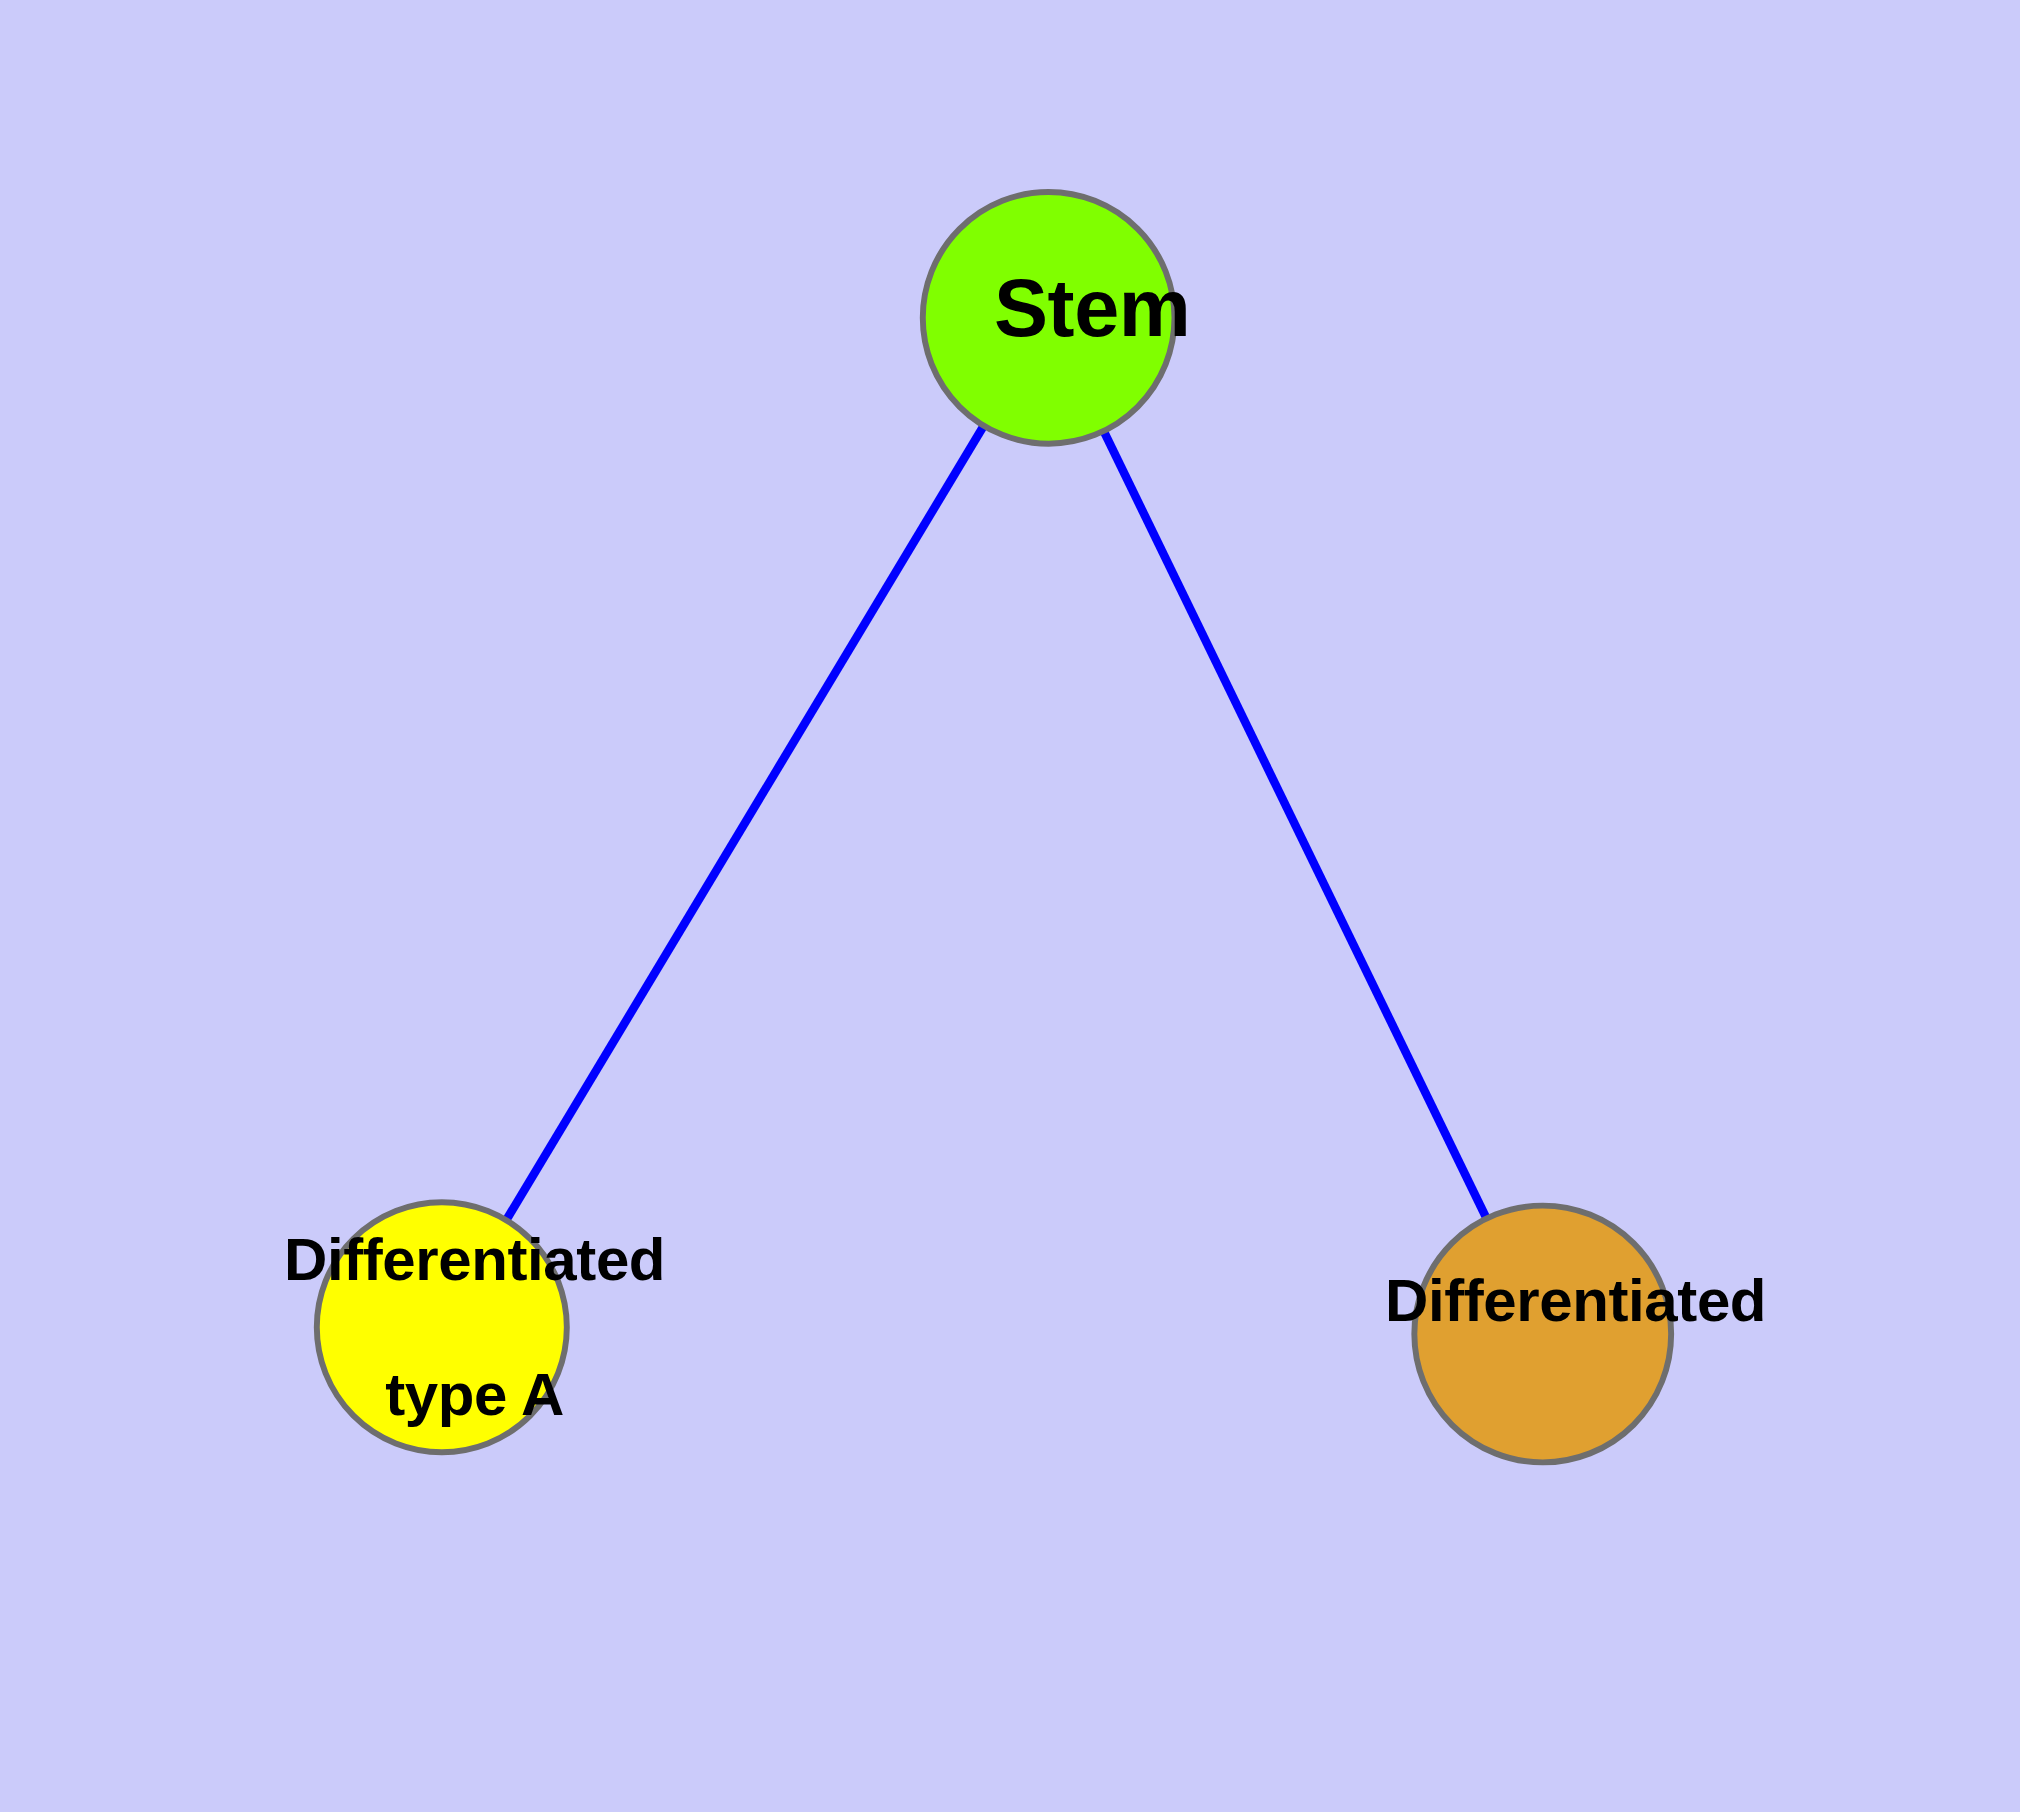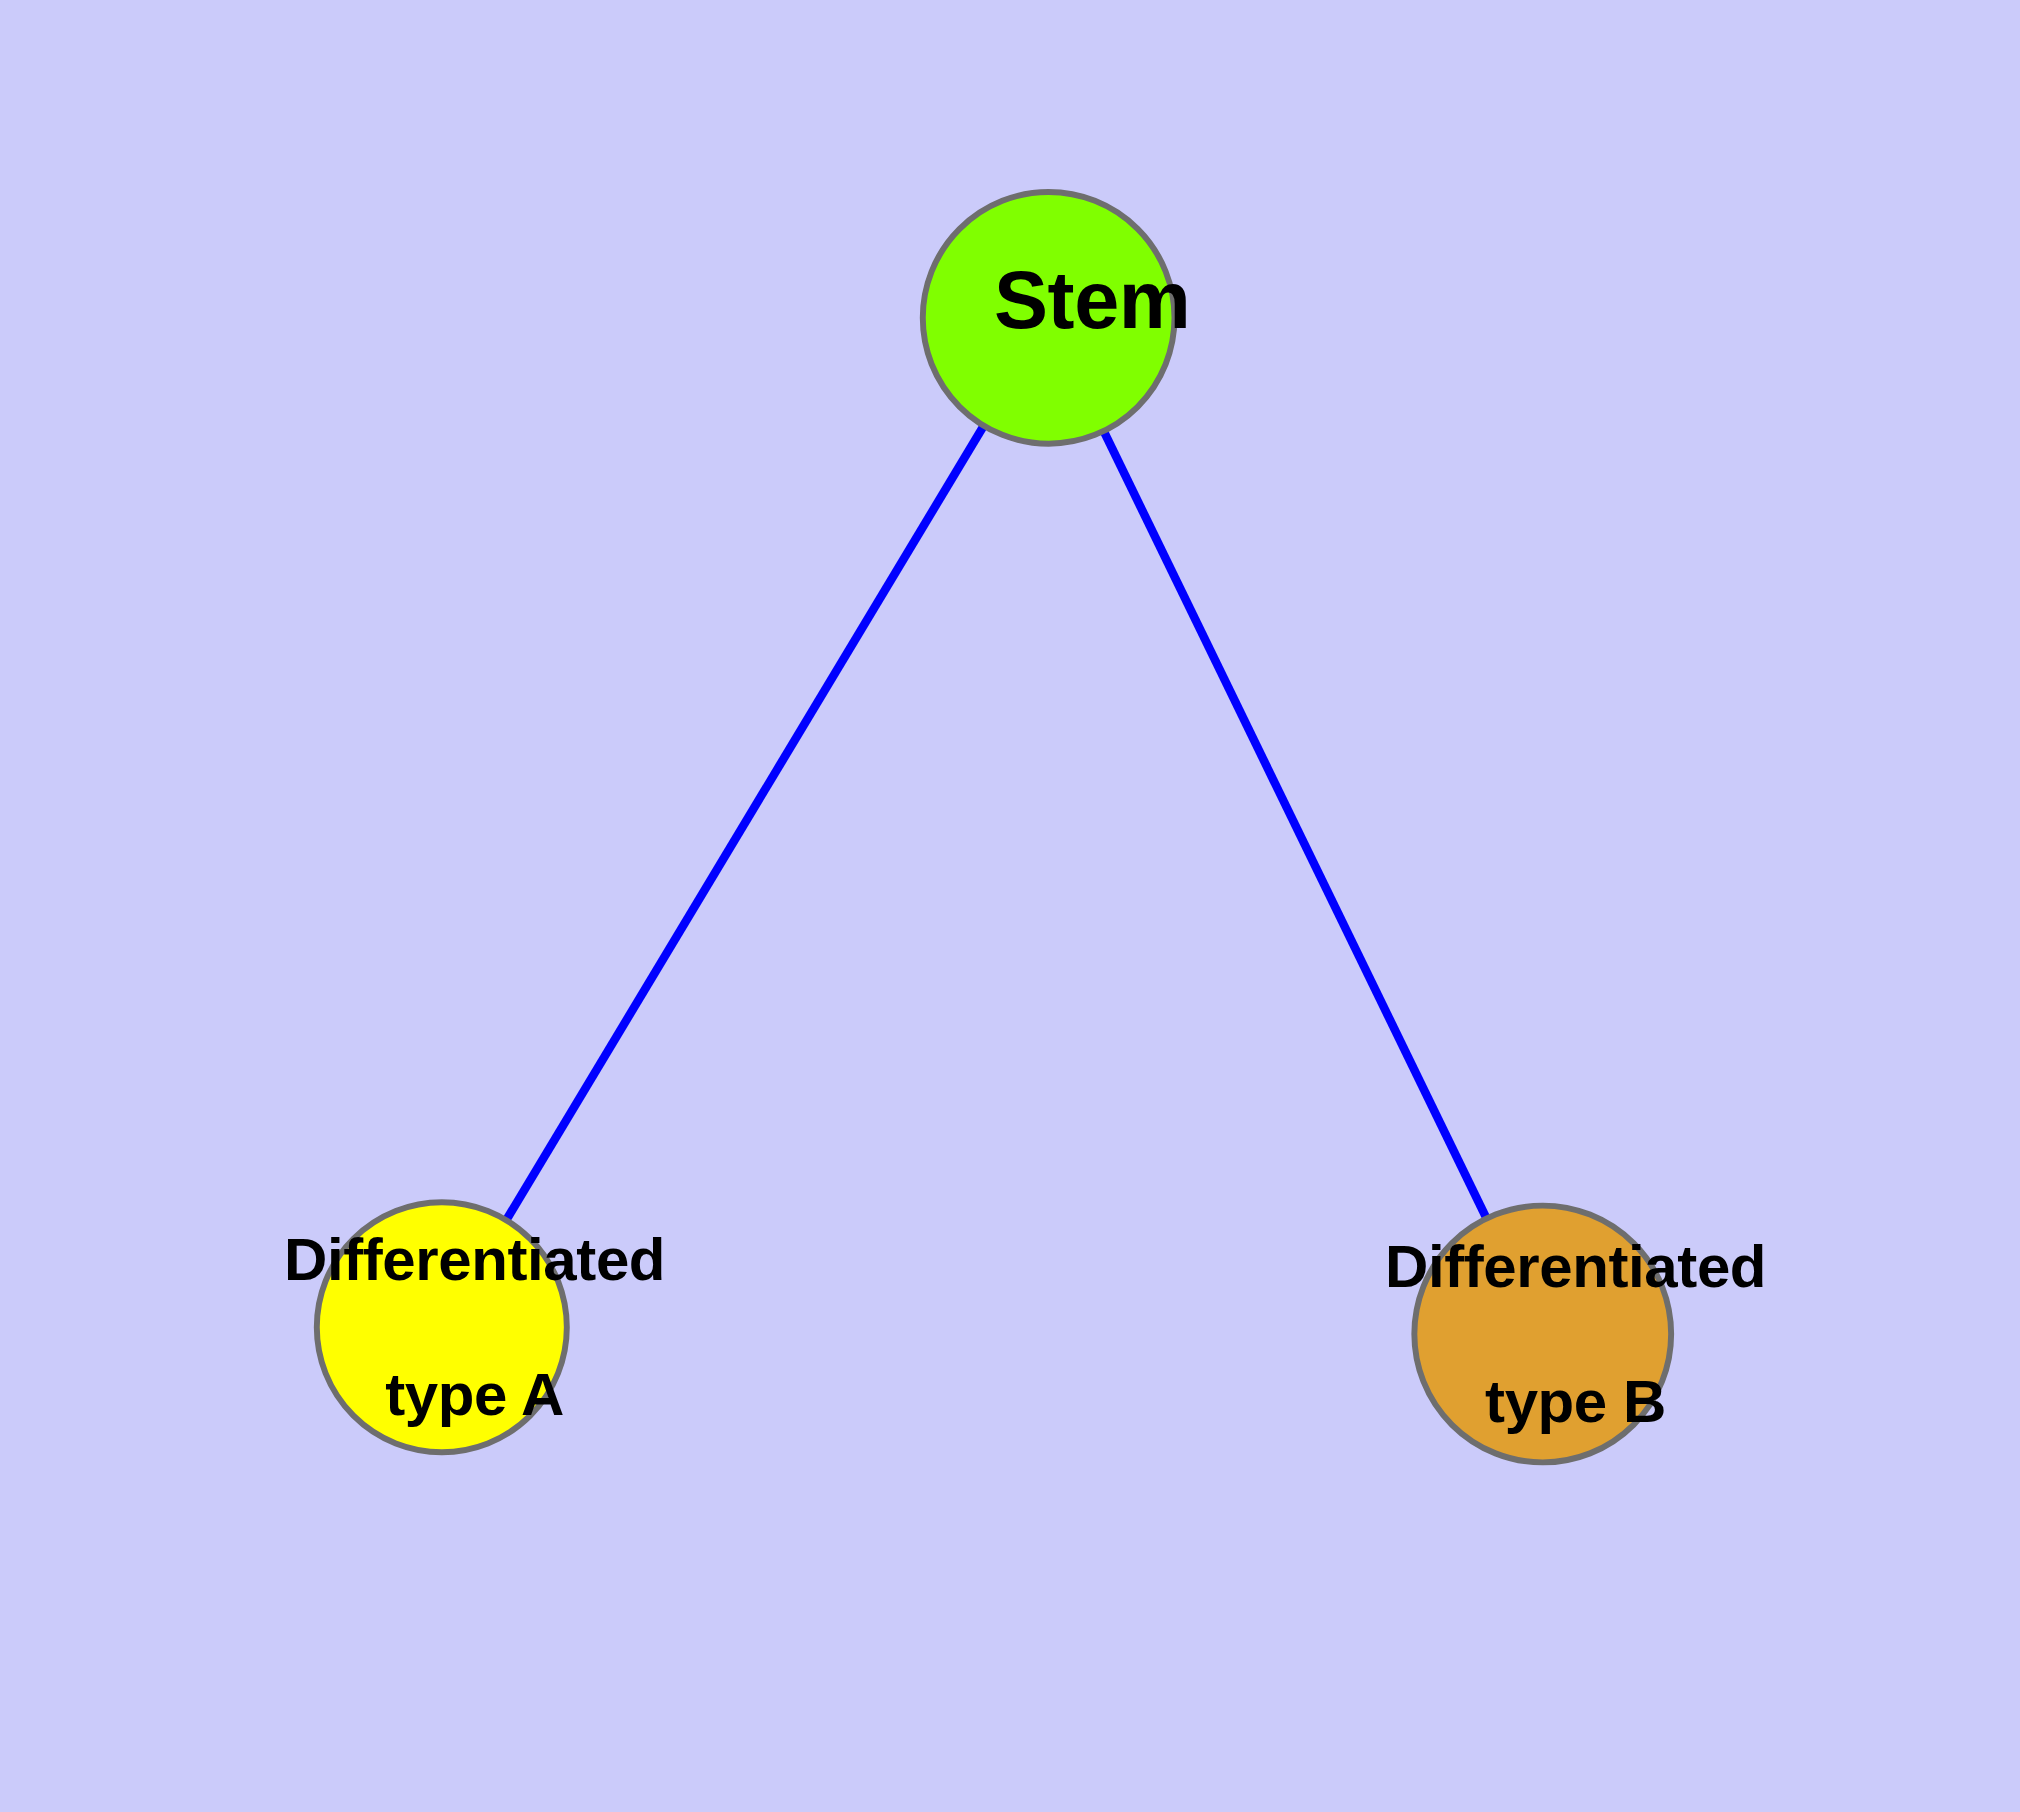--- a/index.html
+++ b/index.html
@@ -57,28 +57,27 @@
       <line id="edge-stem-to-b" stroke-linecap="butt" x1="1302.1555237386328" y1="508.9990959907732" x2="1753.5326200787101" y2="1437.3029356335737" stroke="#0000ff" stroke-width="10"></line>
     </g>
 
     <g id="nodes-layer">
       <circle id="node-stem" cx="1237" cy="375" r="148.5" fill="#80ff00" stroke="#6e6e6e" stroke-width="7"></circle>
       <circle id="node-diff-type-a" cx="521" cy="1566" r="147.5" fill="#ffff00" stroke="#6e6e6e" stroke-width="7"></circle>
       <circle id="node-diff-type-b" cx="1820" cy="1574" r="151.5" fill="#e0a030" stroke="#6e6e6e" stroke-width="7"></circle>
     </g>
   </svg>
 
-  <div class="node-label single" id="label-stem" style="left: 1048px; top: 300px; color: rgb(0, 0, 0);">
+  <div class="node-label single" id="label-stem" style="left: 1048px; top: 308px; color: rgb(0, 0, 0);">
     <span>Stem</span>
   </div>
 
   <div class="node-label double" id="label-diff-type-a" style="left: 442px; top: 1327px; color: rgb(0, 0, 0);">
     <span>Differentiated</span><br>
     <span>type A</span>
   </div>
 
   <div class="node-label double" id="label-diff-type-b" style="left: 1543px; top: 1334px; color: rgb(0, 0, 0);">
     <span>Differentiated</span><br>
-    <span>type B</span>
   </div>
 
 </div>
 
 
 </body></html>

